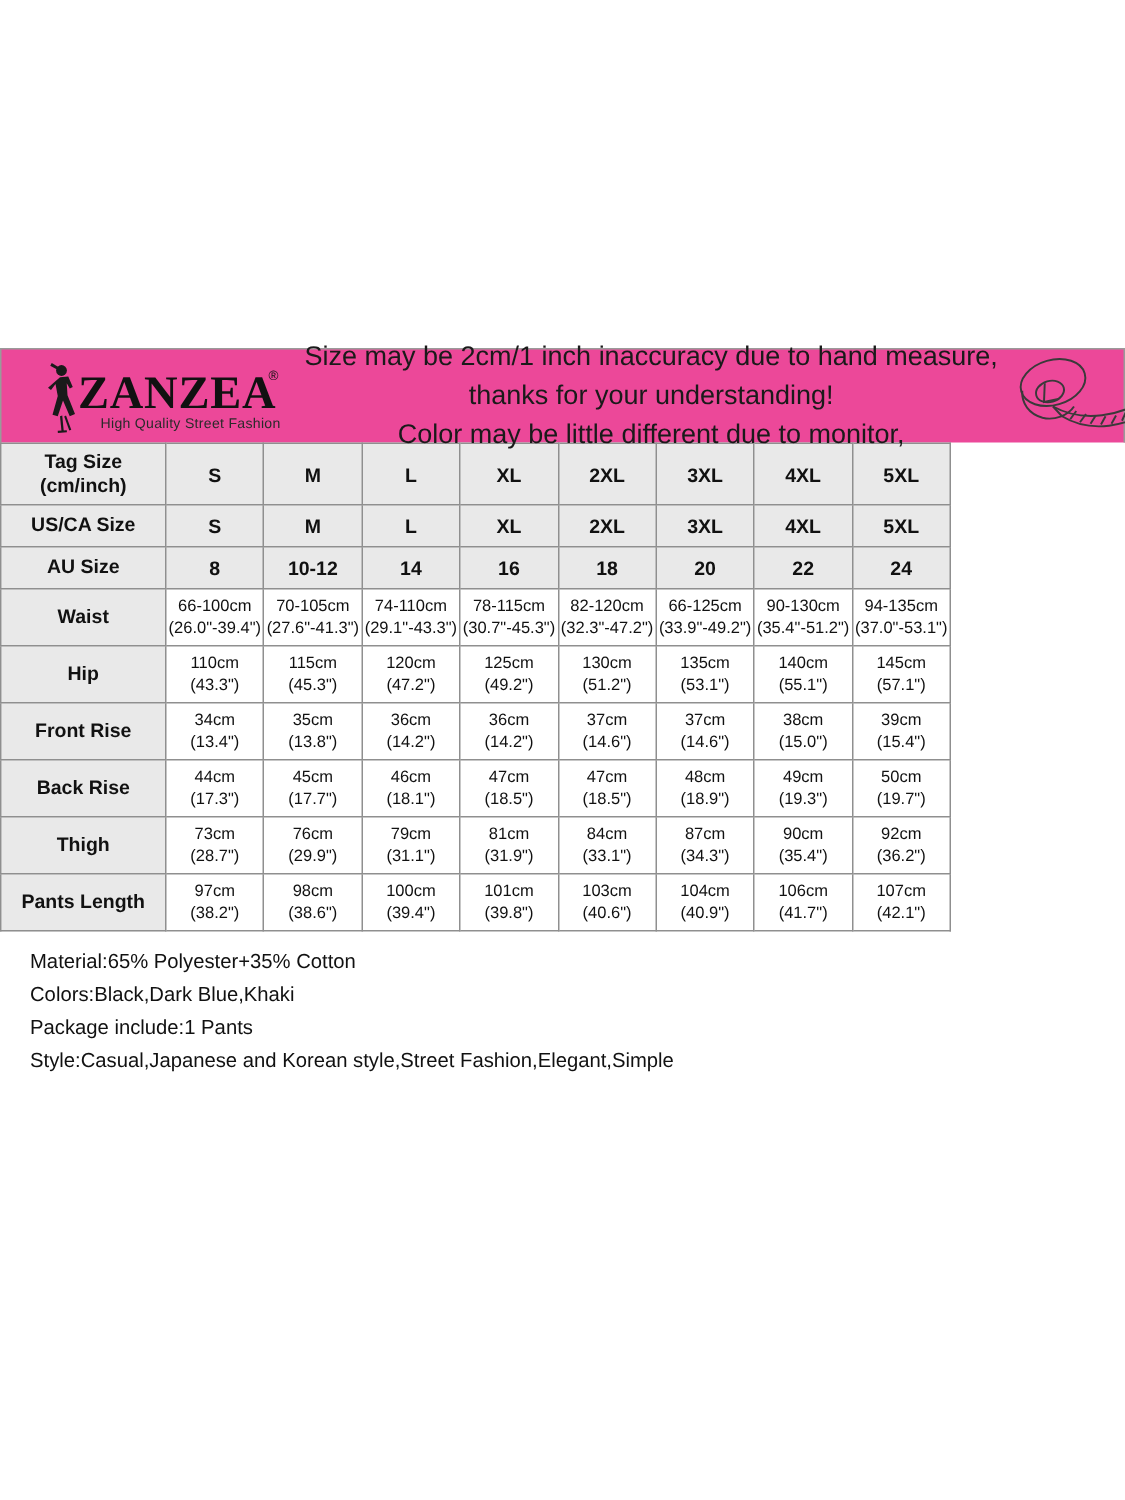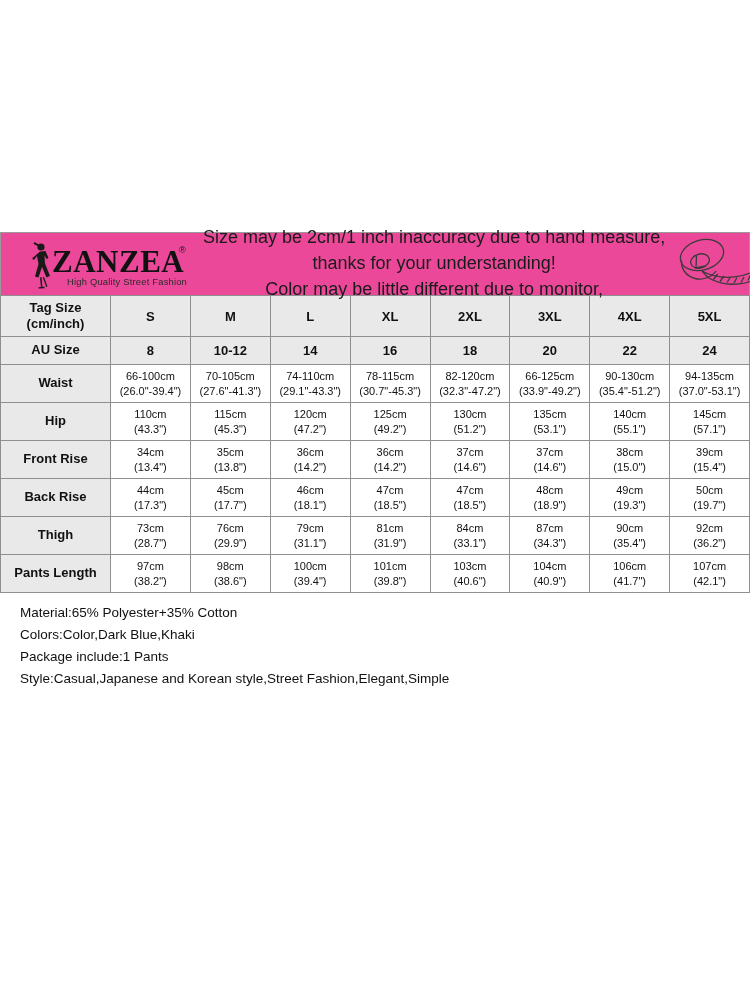--- a/index.html
+++ b/index.html
@@ -59,21 +59,21 @@
     flex: 0 0 140px;
     display: flex;
     align-items: center;
     justify-content: center;
   }
   .tape-svg { display: block; }
 
   
   table.size-table {
     border-collapse: collapse;
-    width: 750px;
+    width: 634px;
     table-layout: fixed;
     font-size: 12.5px;
   }
   table.size-table td {
     border: 1px solid #8f8f8f;
     text-align: center;
     vertical-align: middle;
     padding: 0;
     color: #111111;
   }
@@ -186,20 +186,31 @@
         <td class="sizecell tagsize">S</td>
         <td class="sizecell tagsize">M</td>
         <td class="sizecell tagsize">L</td>
         <td class="sizecell tagsize">XL</td>
         <td class="sizecell tagsize">2XL</td>
         <td class="sizecell tagsize">3XL</td>
         <td class="sizecell tagsize">4XL</td>
         <td class="sizecell tagsize">5XL</td>
       </tr>
 
+      <tr>
+        <td class="rowhead">US/CA Size</td>
+        <td class="sizecell">S</td>
+        <td class="sizecell">M</td>
+        <td class="sizecell">L</td>
+        <td class="sizecell">XL</td>
+        <td class="sizecell">2XL</td>
+        <td class="sizecell">3XL</td>
+        <td class="sizecell">4XL</td>
+        <td class="sizecell">5XL</td>
+      </tr>
 
 
       <tr>
         <td class="rowhead">AU Size</td>
         <td class="sizecell">8</td>
         <td class="sizecell">10-12</td>
         <td class="sizecell">14</td>
         <td class="sizecell">16</td>
         <td class="sizecell">18</td>
         <td class="sizecell">20</td>
@@ -420,18 +431,18 @@
         <td class="meas">
             <span class="cm">107cm</span>
             <span class="inch">(42.1")</span>
           </td>
       </tr>
     </tbody>
   </table>
 
   <div class="notes">
     <div>Material:65% Polyester+35% Cotton</div>
-    <div>Colors:Color,Dark Blue,Khaki</div>
+    <div>Colors:Black,Dark Blue,Khaki</div>
     <div>Package include:1 Pants</div>
     <div>Style:Casual,Japanese and Korean style,Street Fashion,Elegant,Simple</div>
   </div>
 
 </div>
 
 </body></html>

